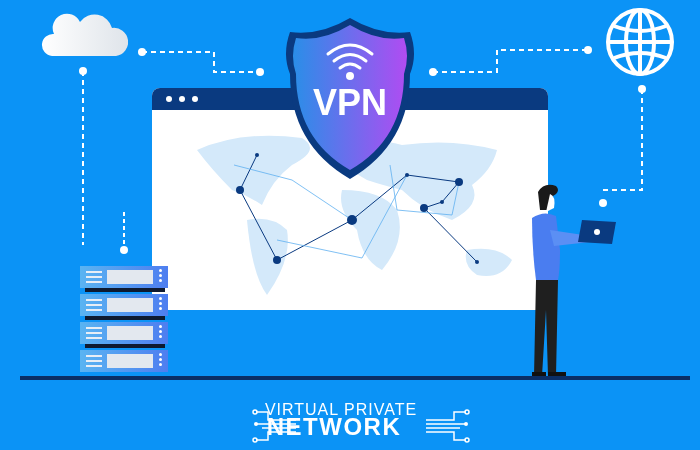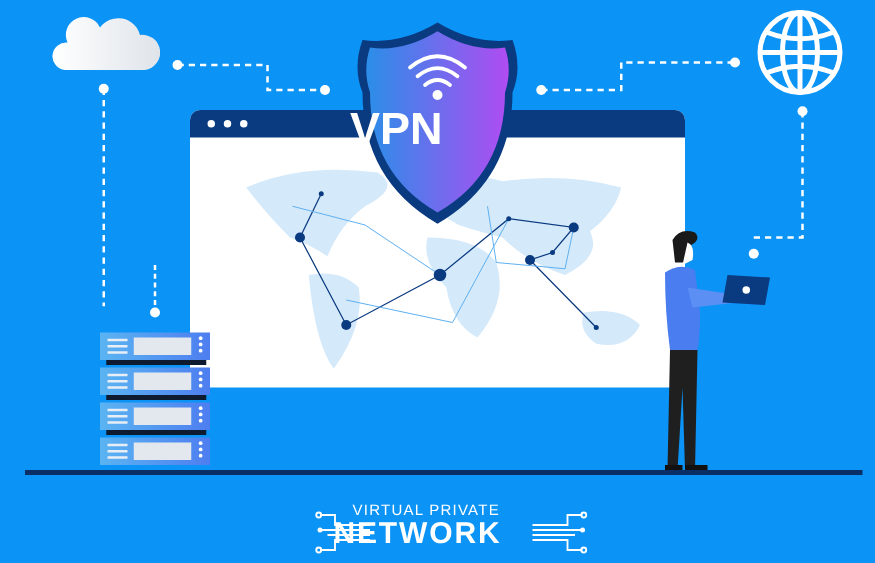--- a/index.html
+++ b/index.html
@@ -2,21 +2,21 @@
 <html><head>
 <meta charset="utf-8">
 <style>
   html,body{margin:0;padding:0;}
   body{width:700px;height:450px;overflow:hidden;background:#0b93f6;font-family:"Liberation Sans",sans-serif;position:relative;}
   .abs{position:absolute;}
   .window{left:152px;top:88px;width:396px;height:222px;background:#fff;border-radius:8px 8px 0 0;overflow:hidden;}
   .titlebar{position:absolute;left:0;top:0;width:100%;height:22px;background:#0a3a80;}
   .dot{position:absolute;top:8px;width:6px;height:6px;border-radius:50%;background:#fff;}
   .ground{left:20px;top:376px;width:670px;height:4px;background:#0a2e66;}
-  .title-small{left:0;width:682px;top:401px;text-align:center;color:#fff;font-size:12px;letter-spacing:1px;}
+  .title-small{left:0;width:682px;top:401px;text-align:center;color:#fff;font-size:16px;letter-spacing:1px;}
   .title-big{left:0;width:668px;top:413px;text-align:center;color:#fff;font-size:24px;font-weight:bold;letter-spacing:1.5px;}
   .server{position:absolute;left:80px;width:88px;height:22px;background:linear-gradient(90deg,#5ab4f2,#4e7ef0);}
   .server-base{position:absolute;left:85px;width:80px;height:4px;background:#0e1a30;}
   .server .lines{position:absolute;left:6px;top:5px;width:16px;height:12px;}
   .server .lines i{display:block;height:2px;background:#e8eef6;margin-bottom:3px;}
   .server .panel{position:absolute;left:27px;top:4px;width:46px;height:14px;background:#e3e8ef;}
   .server .leds{position:absolute;left:79px;top:3px;width:3px;}
   .server .leds i{display:block;width:3px;height:3px;border-radius:50%;background:#fff;margin-bottom:2px;}
 </style>
 </head>
@@ -110,21 +110,21 @@
     </defs>
   <path d="M10 18 Q40 22 70 4 Q100 22 130 18 Q138 40 130 60 Q130 130 70 165 Q10 130 10 60 Q2 40 10 18Z" fill="#0a3a80"></path>
   <path d="M16 24 Q42 28 70 11 Q98 28 124 24 Q130 42 124 60 Q124 125 70 156 Q16 125 16 60 Q10 42 16 24Z" fill="url(#sg)"></path>
   <g stroke="#fff" stroke-width="3" fill="none" stroke-linecap="round">
     <path d="M48 40 Q70 22 92 40"></path>
     <path d="M54 47 Q70 34 86 47"></path>
     <path d="M60 54 Q70 46 80 54"></path>
   </g>
   <circle cx="70" cy="62" r="4" fill="#fff"></circle>
 </svg>
-<div class="abs" style="left:280px;top:82px;width:140px;color:#fff;font-size:36px;font-weight:bold;">VPN</div>
+<div class="abs" style="left:280px;top:82px;width:140px;text-align:center;color:#fff;font-size:36px;font-weight:bold;">VPN</div>
 
 <div>
   <div class="server" style="top:266px">
       <div class="lines">
         <i></i>
         <i></i>
         <i></i>
       </div>
       <div class="panel"></div>
       <div class="leds">

